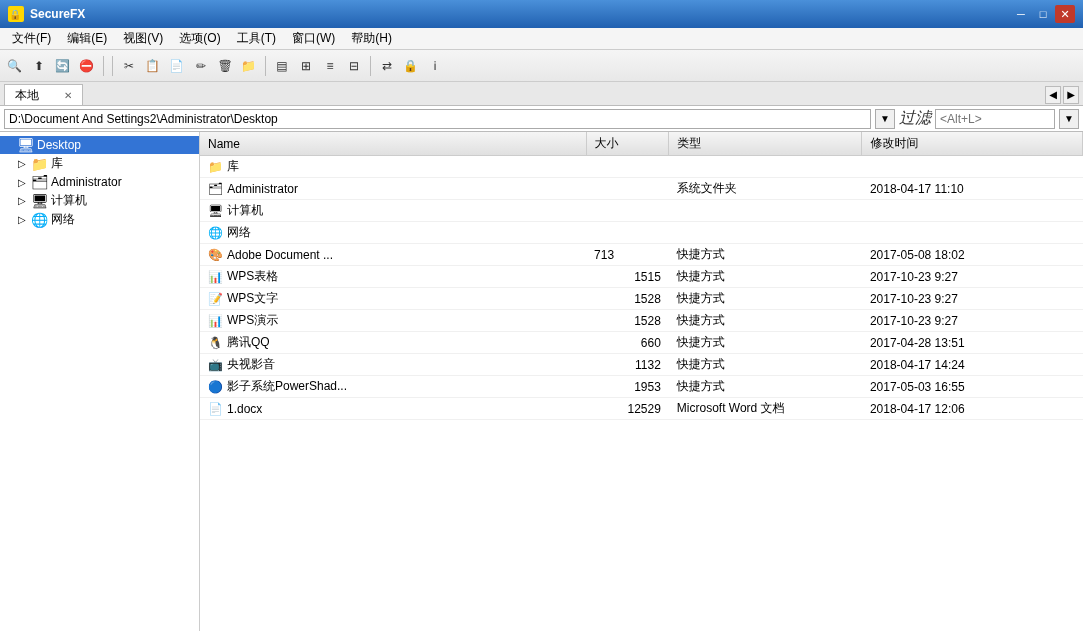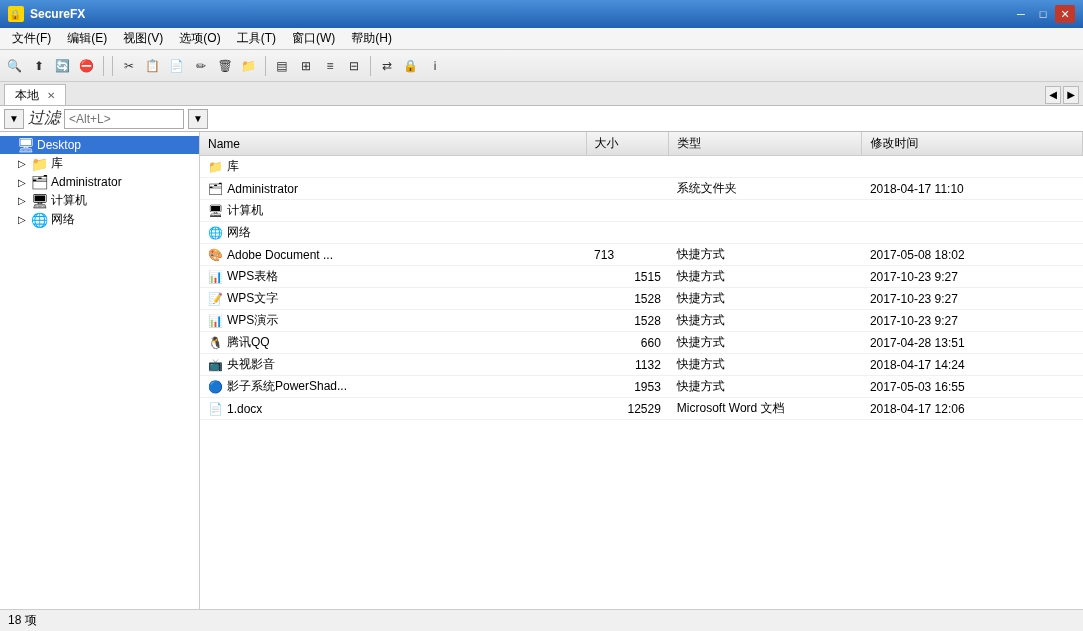--- a/index.html
+++ b/index.html
@@ -71,21 +71,21 @@
     }
     .tab {
       background: white;
       border: 1px solid #bbb;
       border-bottom: none;
       padding: 2px 10px;
       font-size: 12px;
       cursor: pointer;
       display: flex;
       align-items: center;
-      gap: 4px;
+      gap: 21px;
       height: 21px;
     }
     .tab-close { font-size: 10px; color: #666; margin-left: 4px; cursor: pointer; }
     .tab-nav { margin-left: auto; display: flex; gap: 2px; }
     .tab-nav-btn { width: 16px; height: 18px; border: 1px solid #bbb; background: #f0f0f0; cursor: pointer; display: flex; align-items: center; justify-content: center; font-size: 10px; }
 
     
     .path-bar {
       background: white;
       border-bottom: 1px solid #bbb;
@@ -248,20 +248,21 @@
     <span>本地</span>
     <span class="tab-close">✕</span>
   </div>
   <div class="tab-nav">
     <div class="tab-nav-btn">◀</div>
     <div class="tab-nav-btn">▶</div>
   </div>
 </div>
 
 <div class="path-bar">
+  <input class="path-input" type="text" value="D:\Document And Settings2\Administrator\Desktop" style="">
   <div class="path-dropdown">▼</div>
   <span class="filter-label">过滤</span>
   <input class="filter-input" type="text" placeholder="&lt;Alt+L&gt;" style="">
   <div class="filter-dropdown">▼</div>
 </div>
 
 <div class="main-wrapper">
 
   <div class="main-content" style="flex:1; overflow:hidden;">
 
@@ -410,16 +411,13 @@
                 </span></td>
     <td style="text-align:right;">12529</td>
     <td>Microsoft Word 文档</td>
     <td>2018-04-17 12:06</td>
   </tr>
           </tbody>
       </table>
     </div>
   </div>
 
-  <div class="status-bar">
-    <span>18 项</span>
-  </div>
 </div>
 
 </body></html>

